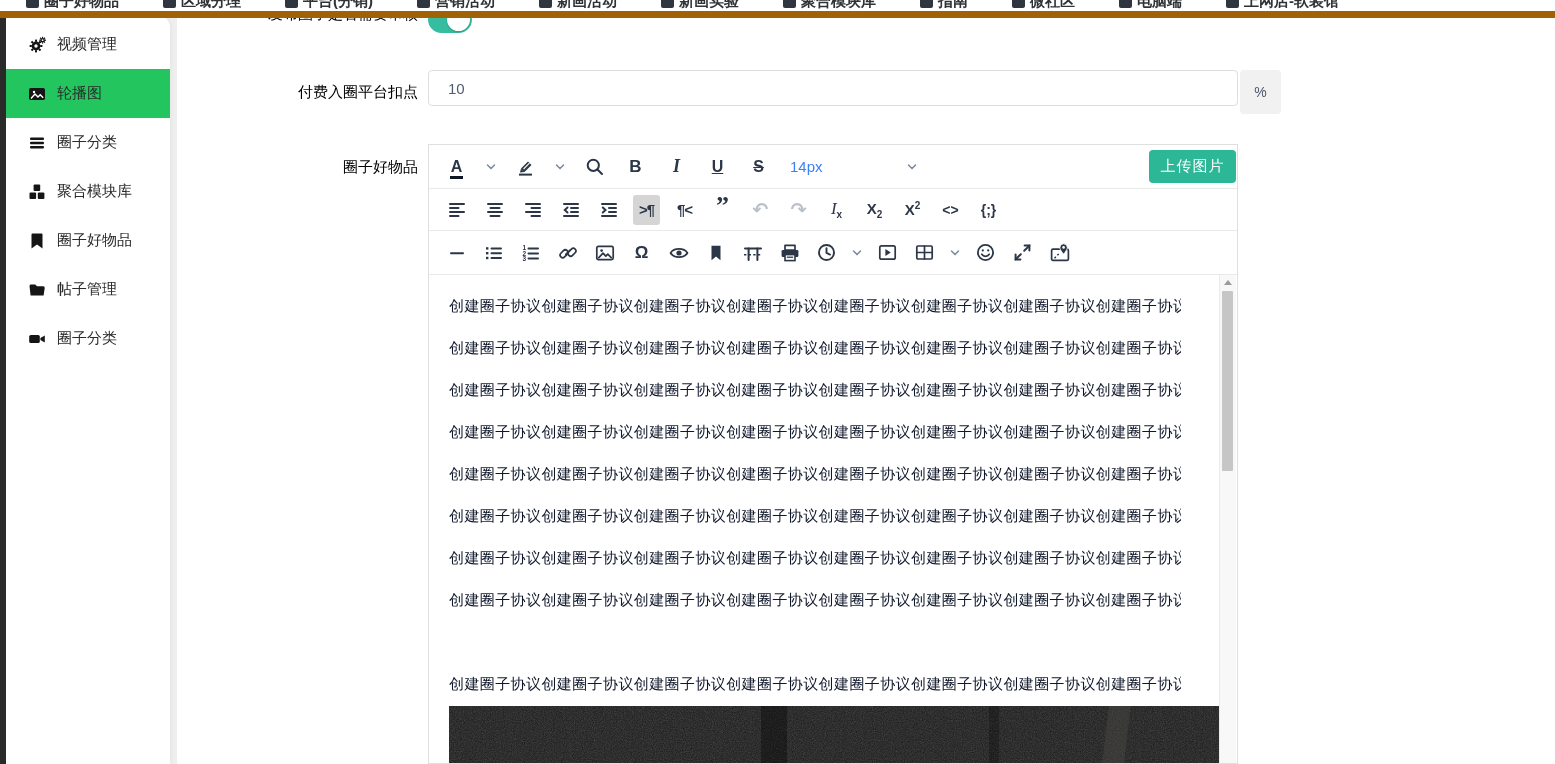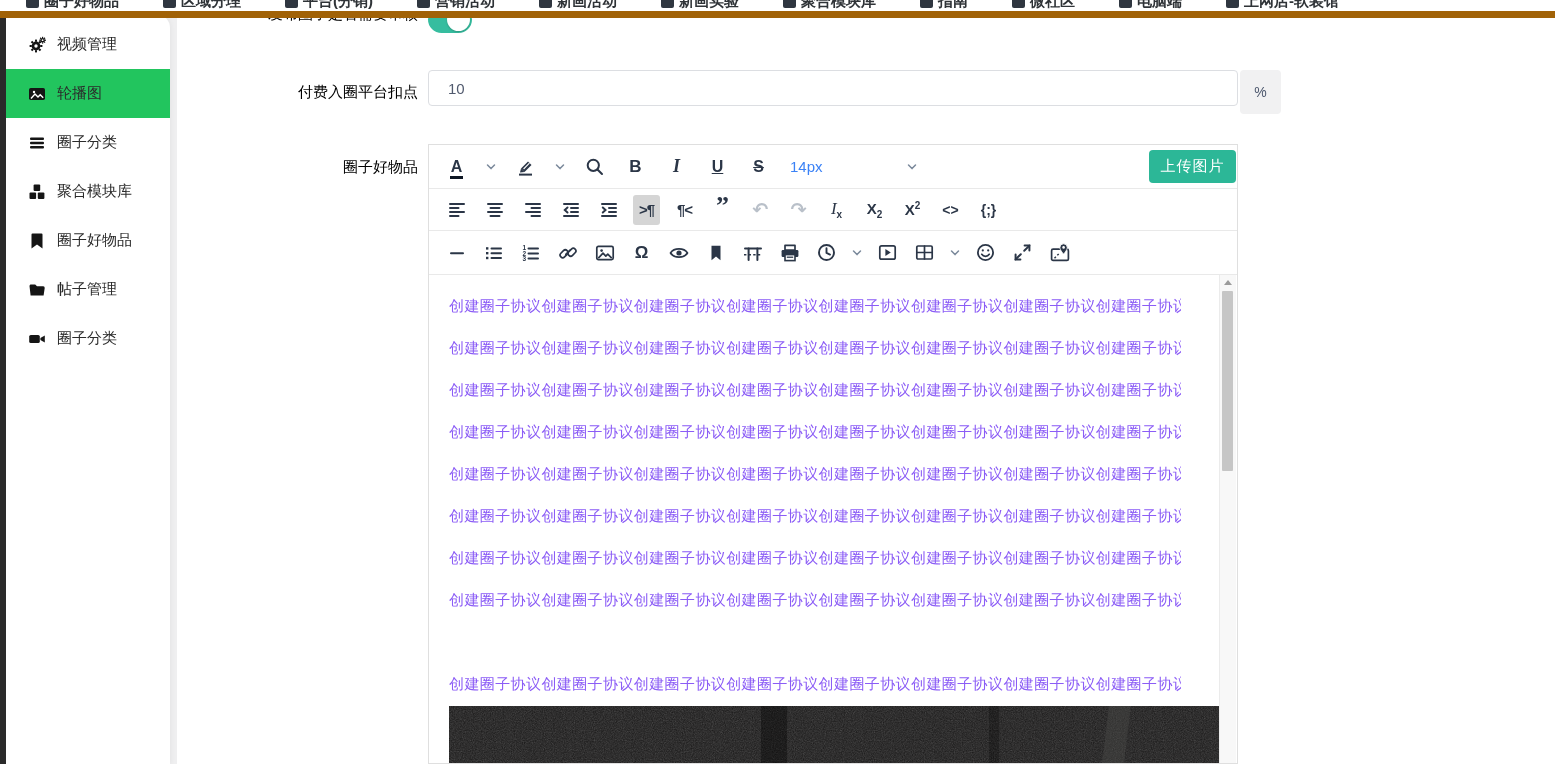--- a/index.html
+++ b/index.html
@@ -71,21 +71,21 @@
   .gCF sub,.gX sub{font-size:10px;font-weight:700}
   .gX{font-size:15px;font-weight:700}
   .gX sup{font-size:10px;font-weight:700}
   .gC{font-size:14px;font-weight:700;letter-spacing:0}
   .gOm{font-size:17px;font-weight:700}
   .upload-btn{position:absolute;right:1px;top:5px;width:87px;height:33px;background:#2cb797;
               color:#fff;font-size:15px;border:none;border-radius:4px;cursor:pointer;
               font-family:inherit;letter-spacing:1px}
 
   .econtent{position:absolute;left:0;right:0;top:130px;bottom:0;overflow:hidden;padding:20px 56px 0 20px}
-  .ep{margin:21px 0;font-size:15px;line-height:21px;color:#8b5cf6;letter-spacing:0.4px;
+  .ep{margin:21px 0;font-size:15px;line-height:21px;color:#0f172a;letter-spacing:0.4px;
       white-space:nowrap;overflow:hidden}
   .ep:first-child{margin-top:0}
   .ep:last-of-type{margin-bottom:0}
   .editor-image{margin-top:12px;width:772px;height:120px;overflow:hidden}
 
   
   .sbar{position:absolute;top:130px;bottom:0;right:1px;width:16px;background:#f8f8f8;
         border-left:1px solid #ebebeb;cursor:pointer}
   .sb-arrow{position:absolute;top:5px;left:4px;width:0;height:0;border-left:4px solid transparent;
             border-right:4px solid transparent;border-bottom:5px solid #9b9b9b}

